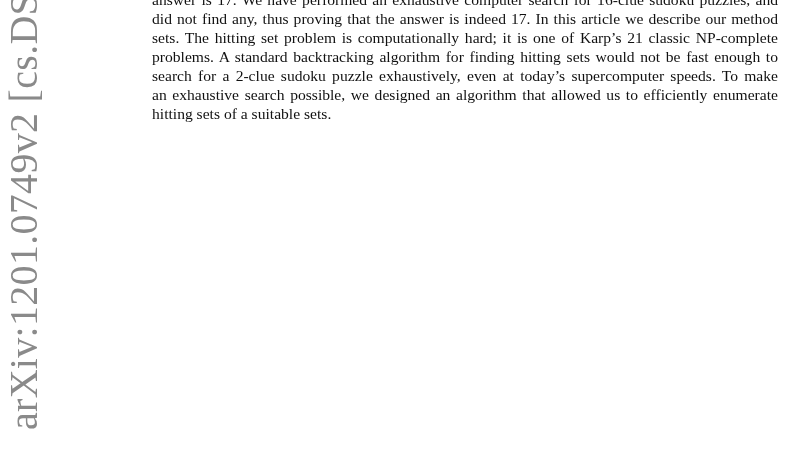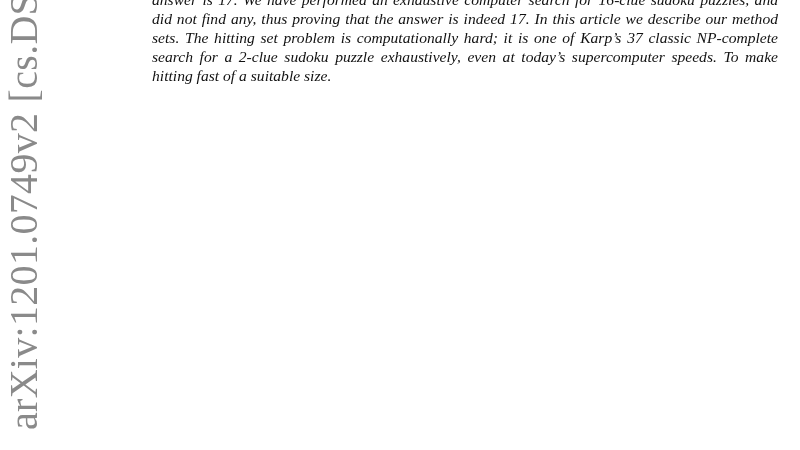--- a/index.html
+++ b/index.html
@@ -44,34 +44,35 @@
       line-height: 19px;
       color: #111111;
       text-align: justify;
     }
     .abstract .line {
       display: block;
       text-align: justify;
       text-align-last: justify;
       white-space: nowrap;
       height: 19px;
-      font-style: italic;
     }
     .abstract .line.last {
       text-align-last: left;
     }
   </style>
 </head>
 <body>
 
 <div class="page">
 
   <div class="arxiv-stamp">arXiv:1201.0749v2  [cs.DS]  1 Se</div>
 
   <div class="abstract">
     <span class="line">answer is 17. We have performed an exhaustive computer search for 16-clue sudoku puzzles, and</span>
     <span class="line">did not find any, thus proving that the answer is indeed 17. In this article we describe our method</span>
-    <span class="line">sets. The hitting set problem is computationally hard; it is one of Karp’s 37 classic NP-complete</span>
+    <span class="line">sets. The hitting set problem is computationally hard; it is one of Karp’s 21 classic NP-complete</span>
+    <span class="line">problems. A standard backtracking algorithm for finding hitting sets would not be fast enough to</span>
     <span class="line">search for a 2-clue sudoku puzzle exhaustively, even at today’s supercomputer speeds. To make</span>
-    <span class="line last">hitting fast of a suitable size.</span>
+    <span class="line">an exhaustive search possible, we designed an algorithm that allowed us to efficiently enumerate</span>
+    <span class="line last">hitting sets of a suitable sets.</span>
   </div>
 
 </div>
 
 </body></html>

